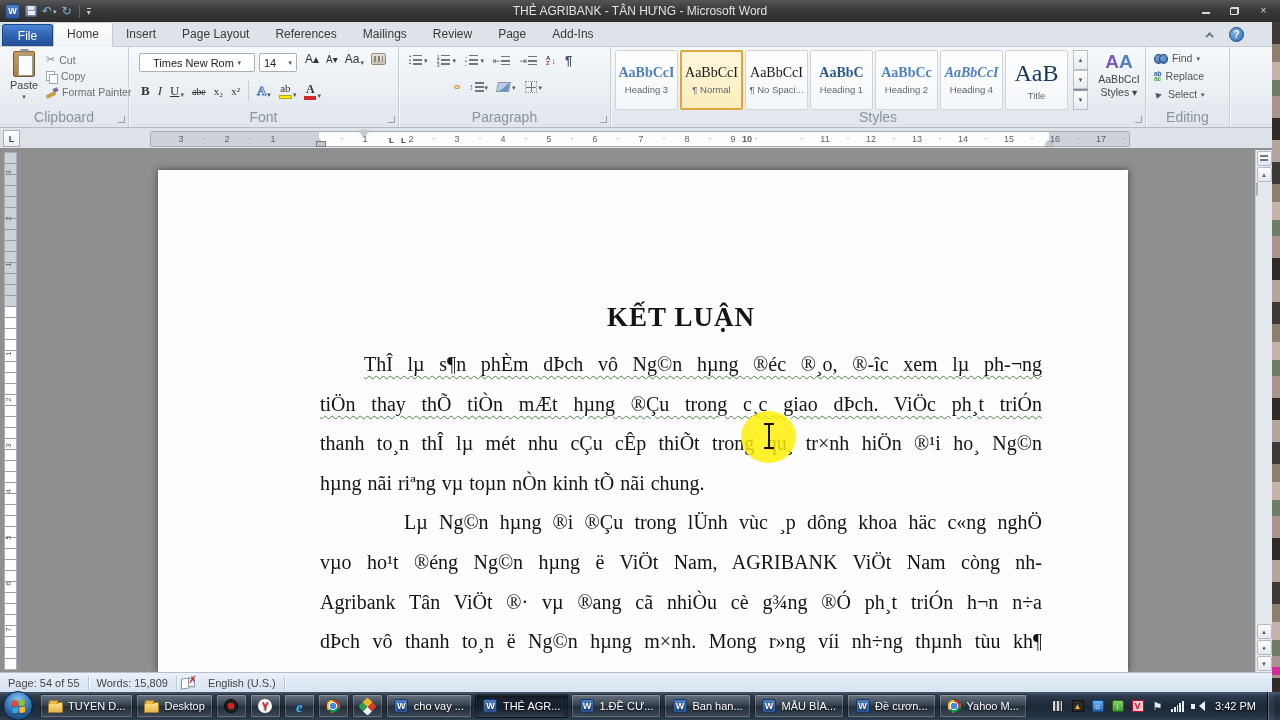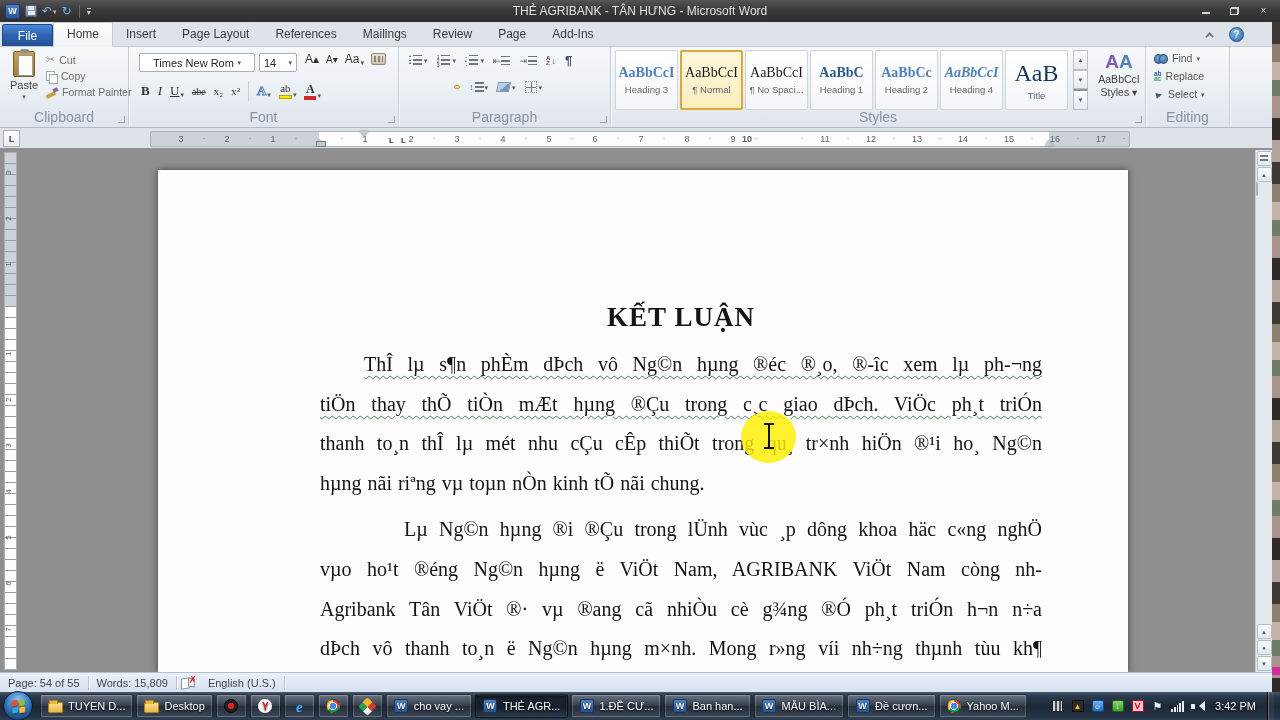--- a/index.html
+++ b/index.html
@@ -543,21 +543,21 @@
     </div>
 
   <div class="page">
     <div class="doctext">
       <div class="dhead">KẾT LUẬN</div>
       <div id="doc-lines">
           <div class="dline just ul" style="text-indent: 44px;">ThÎ lµ s¶n phÈm dÞch vô Ng©n hµng ®éc ®¸o, ®-îc xem lµ ph-¬ng</div>
           <div class="dline just ul">tiÖn thay thÕ tiÒn mÆt hµng ®Çu trong c¸c giao dÞch. ViÖc ph¸t triÓn</div>
           <div class="dline just">thanh to¸n thÎ lµ mét nhu cÇu cÊp thiÕt trong qu¸ tr×nh hiÖn ®¹i ho¸ Ng©n</div>
           <div class="dline">hµng nãi riªng vµ toµn nÒn kinh tÕ nãi chung.</div>
-          <div class="dline just" style="text-indent: 84px; margin-top: 7px;">Lµ Ng©n hµng ®i ®Çu trong lÜnh vùc ¸p dông khoa häc c«ng nghÖ</div>
+          <div class="dline just" style="text-indent: 84px;">Lµ Ng©n hµng ®i ®Çu trong lÜnh vùc ¸p dông khoa häc c«ng nghÖ</div>
           <div class="dline just">vµo ho¹t ®éng Ng©n hµng ë ViÖt Nam, AGRIBANK ViÖt Nam còng nh-</div>
           <div class="dline just">Agribank Tân ViÖt ®· vµ ®ang cã nhiÒu cè g¾ng ®Ó ph¸t triÓn h¬n n÷a</div>
           <div class="dline just">dÞch vô thanh to¸n ë Ng©n hµng m×nh. Mong r»ng víi nh÷ng thµnh tùu kh¶</div>
         </div>
     </div>
   </div>
   <div class="cursorhl"></div>
   <div class="ibeam">
       <i></i>
     </div>

